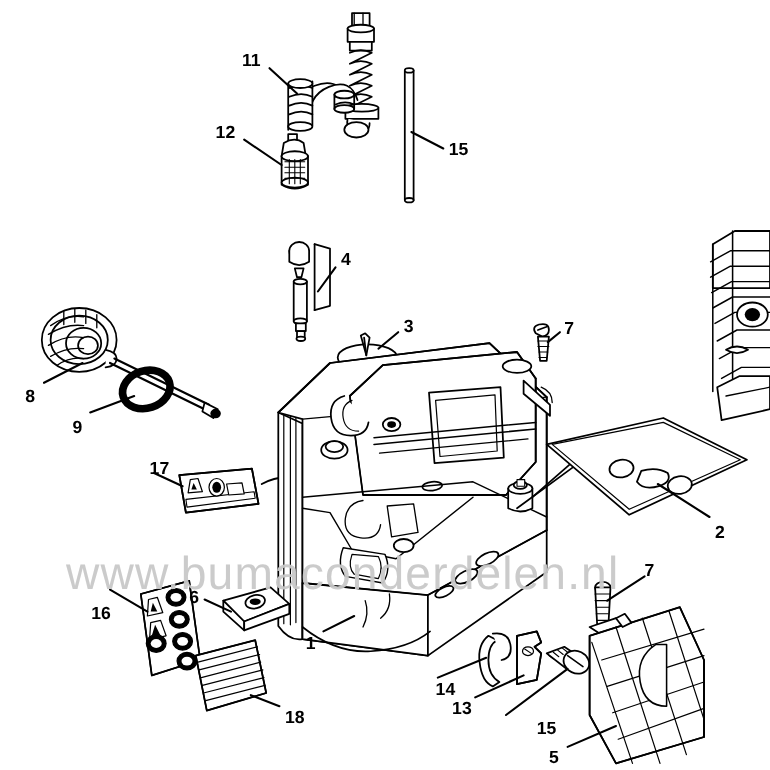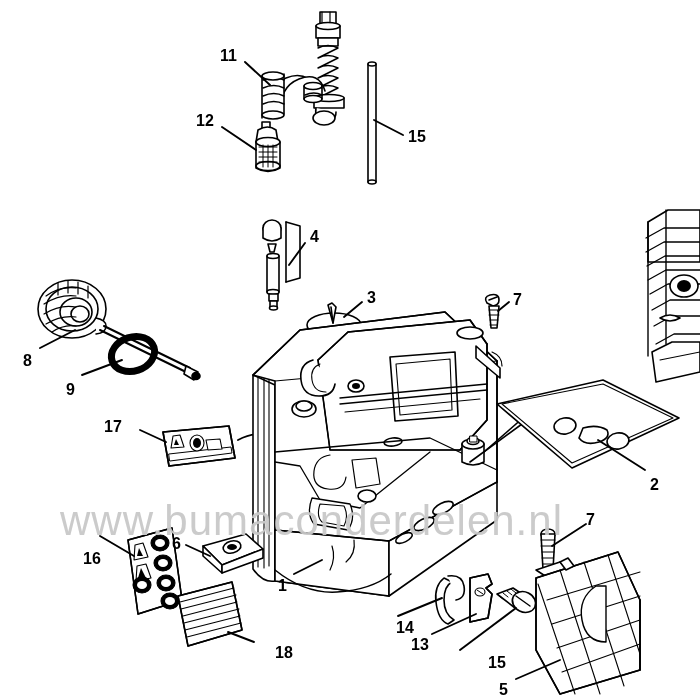--- a/index.html
+++ b/index.html
@@ -366,25 +366,25 @@
   <div class="wm">www.bumaconderdelen.nl</div>
 
   <div class="callout" style="left: 220px; top: 48px;">11</div>
   <div class="callout" style="left: 408px; top: 129px;">15</div>
   <div class="callout" style="left: 196px; top: 113px; text-align: center;">12</div>
   <div class="callout" style="left: 310px; top: 229px;">4</div>
   <div class="callout" style="left: 367px; top: 290px;">3</div>
   <div class="callout" style="left: 513px; top: 292px;">7</div>
   <div class="callout" style="left: 23px; top: 353px;">8</div>
   <div class="callout" style="left: 66px; top: 382px;">9</div>
-  <div class="callout" style="left: 104px; top: 419px;">17</div>
+  <div class="callout" style="left: 136px; top: 419px;">17</div>
   <div class="callout" style="left: 650px; top: 477px;">2</div>
   <div class="callout" style="left: 172px; top: 536px;">6</div>
   <div class="callout" style="left: 83px; top: 527px; margin-top: 24px;">16</div>
   <div class="callout" style="left: 586px; top: 512px;">7</div>
   <div class="callout" style="left: 278px; top: 578px;">1</div>
   <div class="callout" style="left: 396px; top: 620px;">14</div>
   <div class="callout" style="left: 411px; top: 637px;">13</div>
   <div class="callout" style="left: 440px; top: 655px; margin-left: 48px;">15</div>
-  <div class="callout" style="left: 259px; top: 645px; margin-left: 16px;">18</div>
+  <div class="callout" style="left: 259px; top: 645px;">18</div>
   <div class="callout" style="left: 499px; top: 682px;">5</div>
 
 </div>
 
 </body></html>

